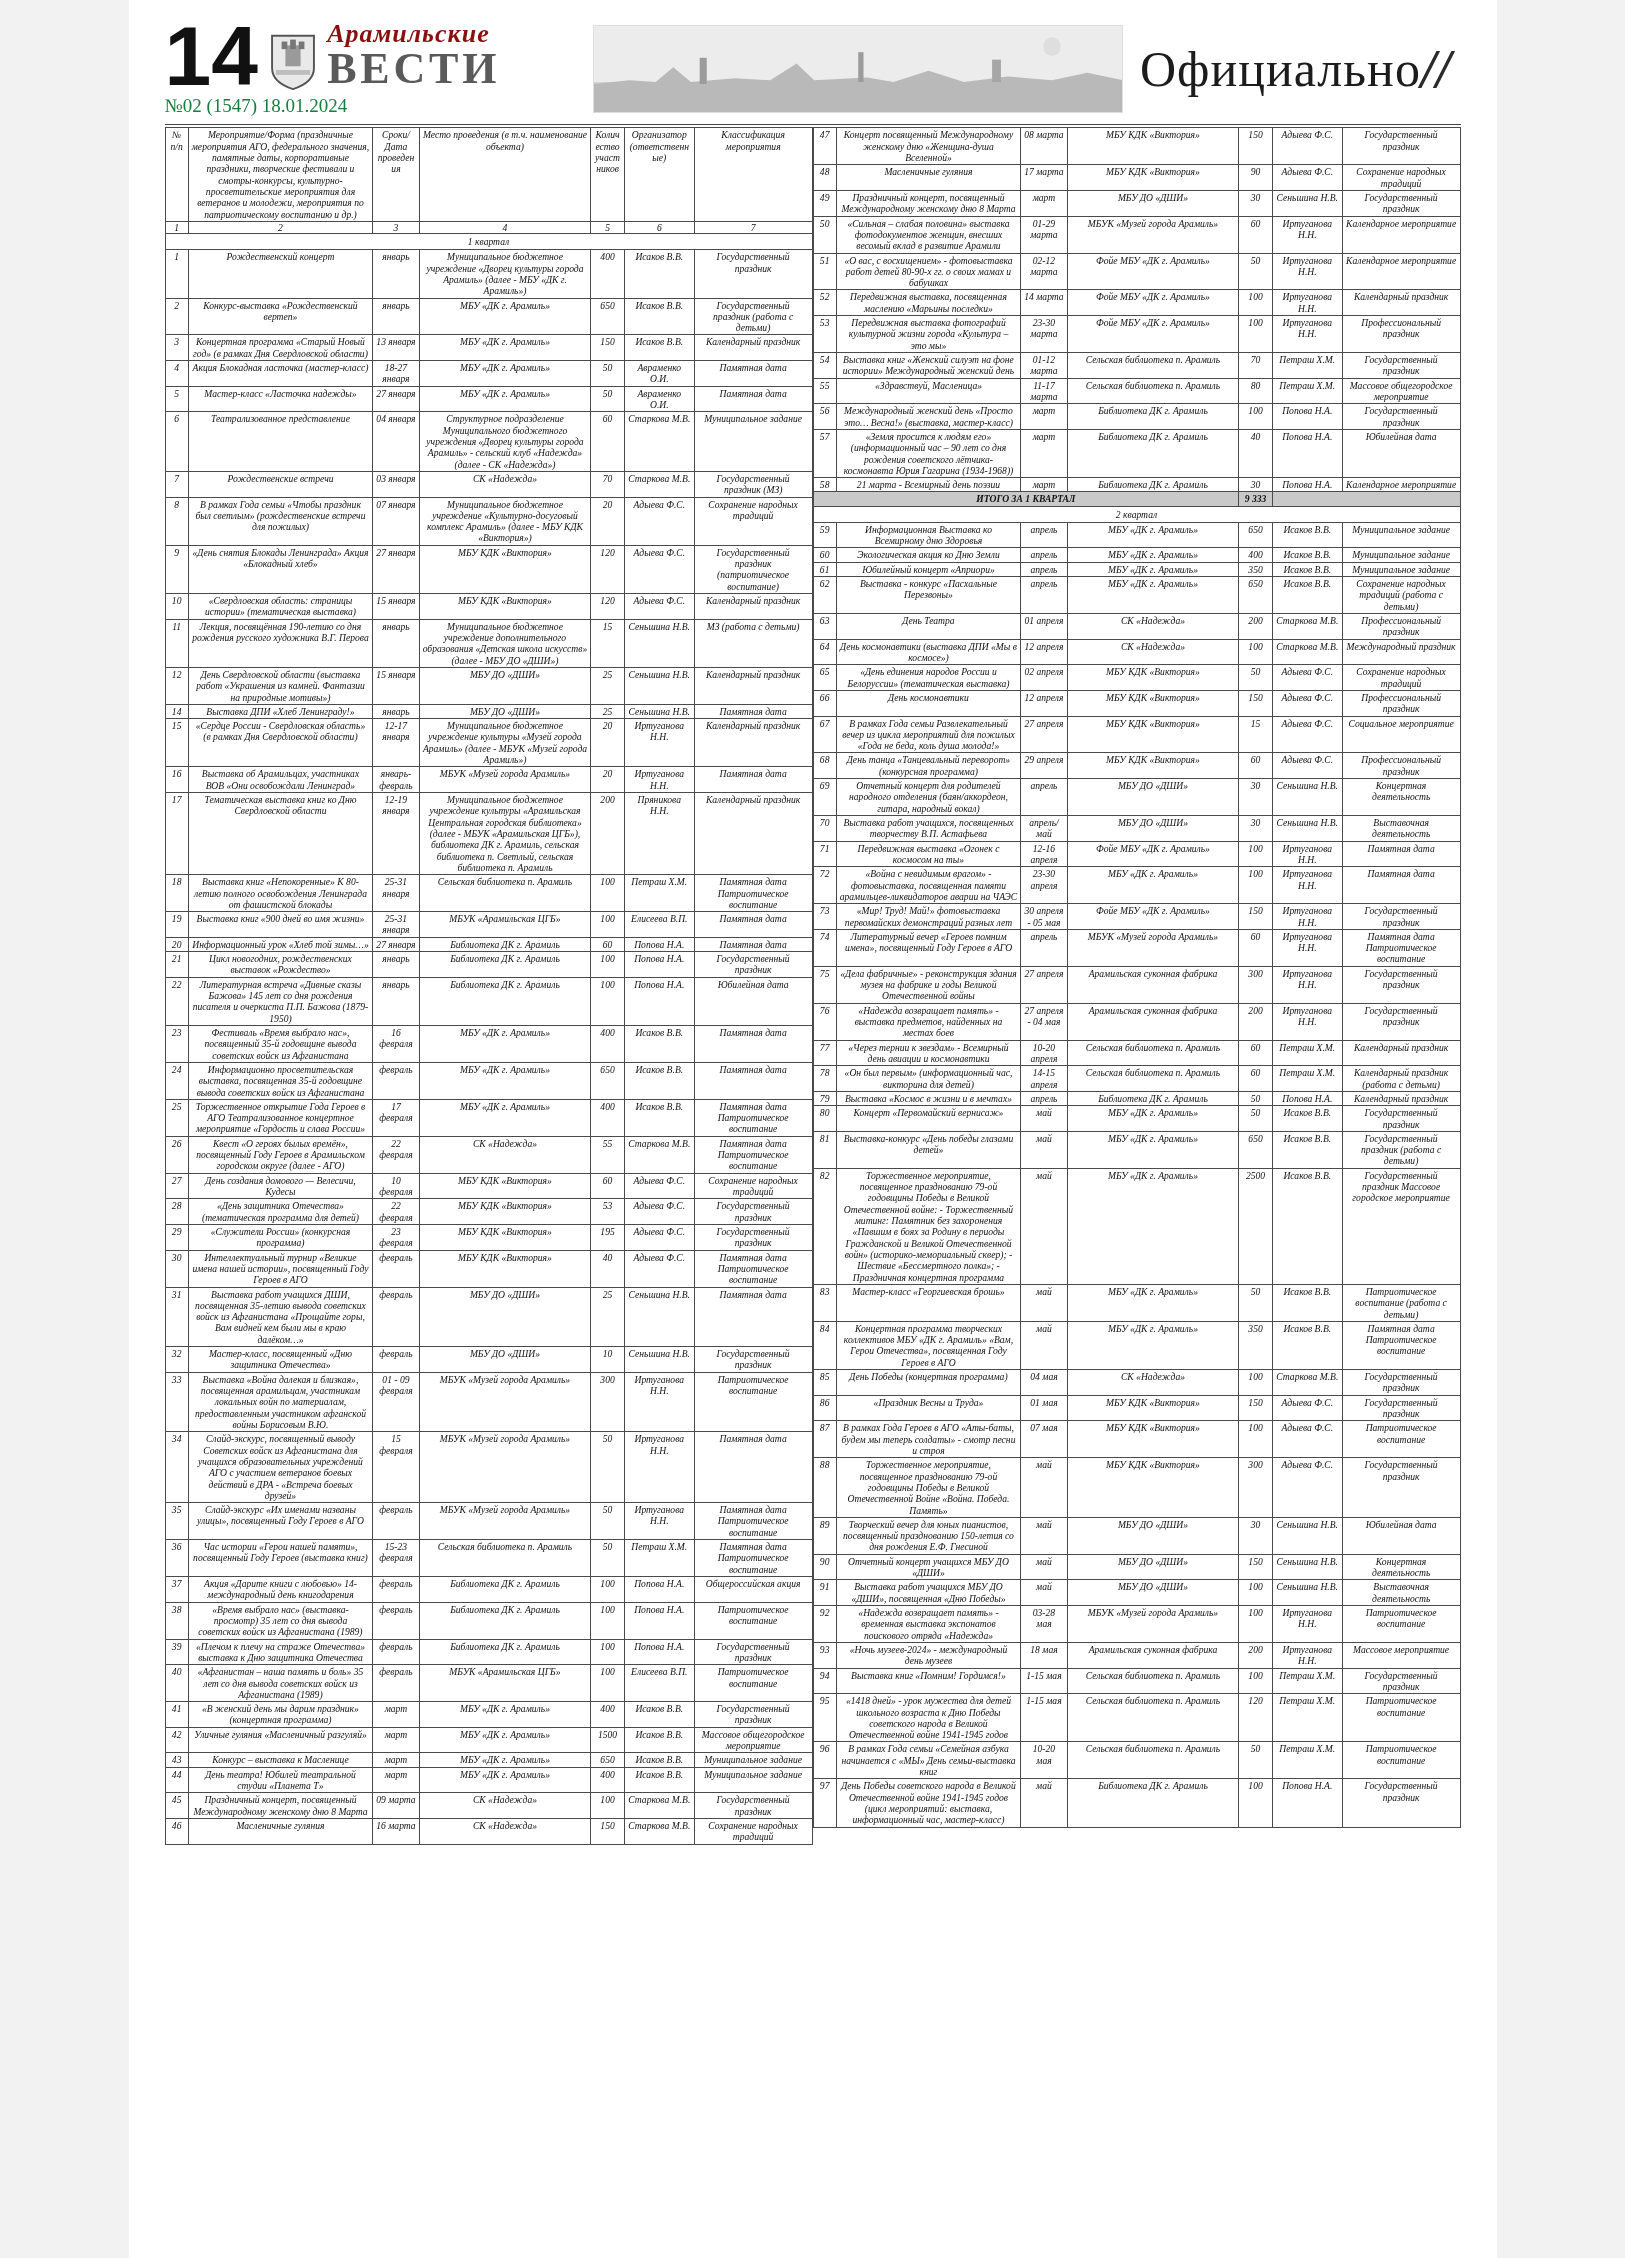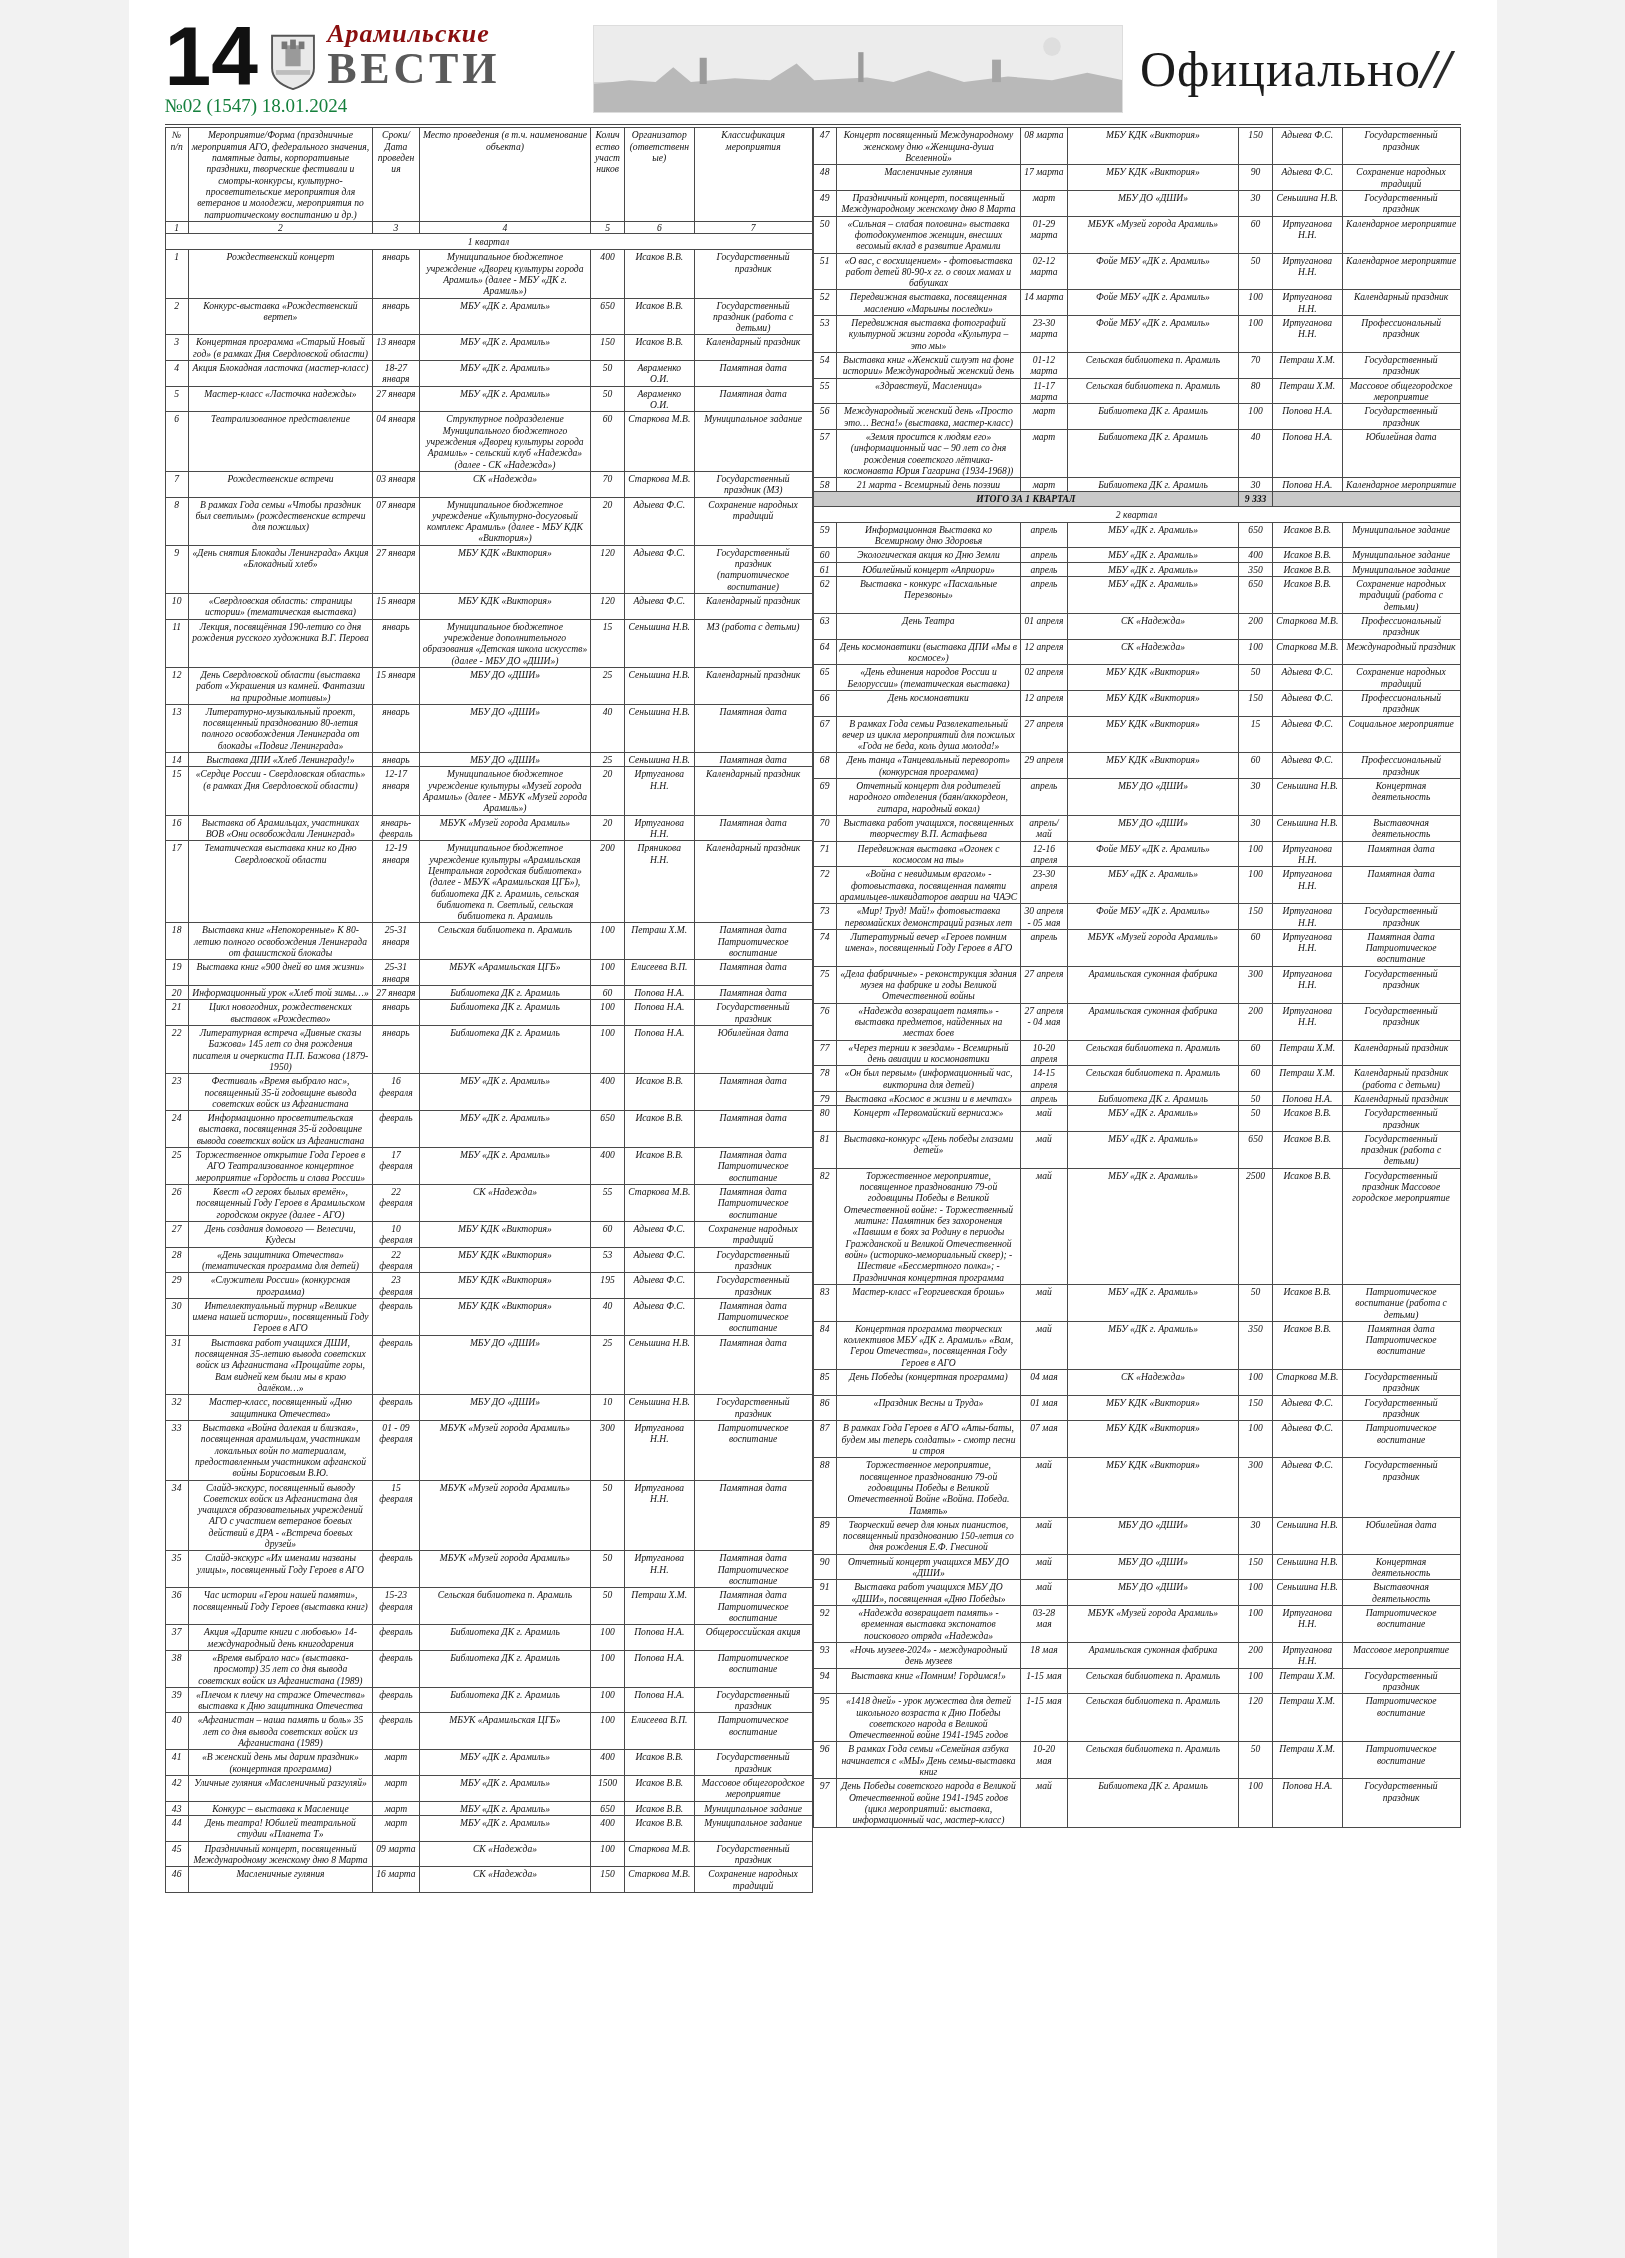--- a/index.html
+++ b/index.html
@@ -216,29 +216,20 @@
             <tr>
               <td>12</td>
               <td>День Свердловской области (выставка работ «Украшения из камней. Фантазии на природные мотивы»)</td>
               <td>15 января</td>
               <td>МБУ ДО «ДШИ»</td>
               <td>25</td>
               <td>Сеньшина Н.В.</td>
               <td>Календарный праздник</td>
             </tr>
             <tr>
-              <td>13</td>
-              <td>Литературно-музыкальный проект, посвященный празднованию 80-летия полного освобождения Ленинграда от блокады «Подвиг Ленинграда»</td>
-              <td>январь</td>
-              <td>МБУ ДО «ДШИ»</td>
-              <td>40</td>
-              <td>Сеньшина Н.В.</td>
-              <td>Памятная дата</td>
-            </tr>
-            <tr>
               <td>14</td>
               <td>Выставка ДПИ «Хлеб Ленинграду!»</td>
               <td>январь</td>
               <td>МБУ ДО «ДШИ»</td>
               <td>25</td>
               <td>Сеньшина Н.В.</td>
               <td>Памятная дата</td>
             </tr>
             <tr>
               <td>15</td>

